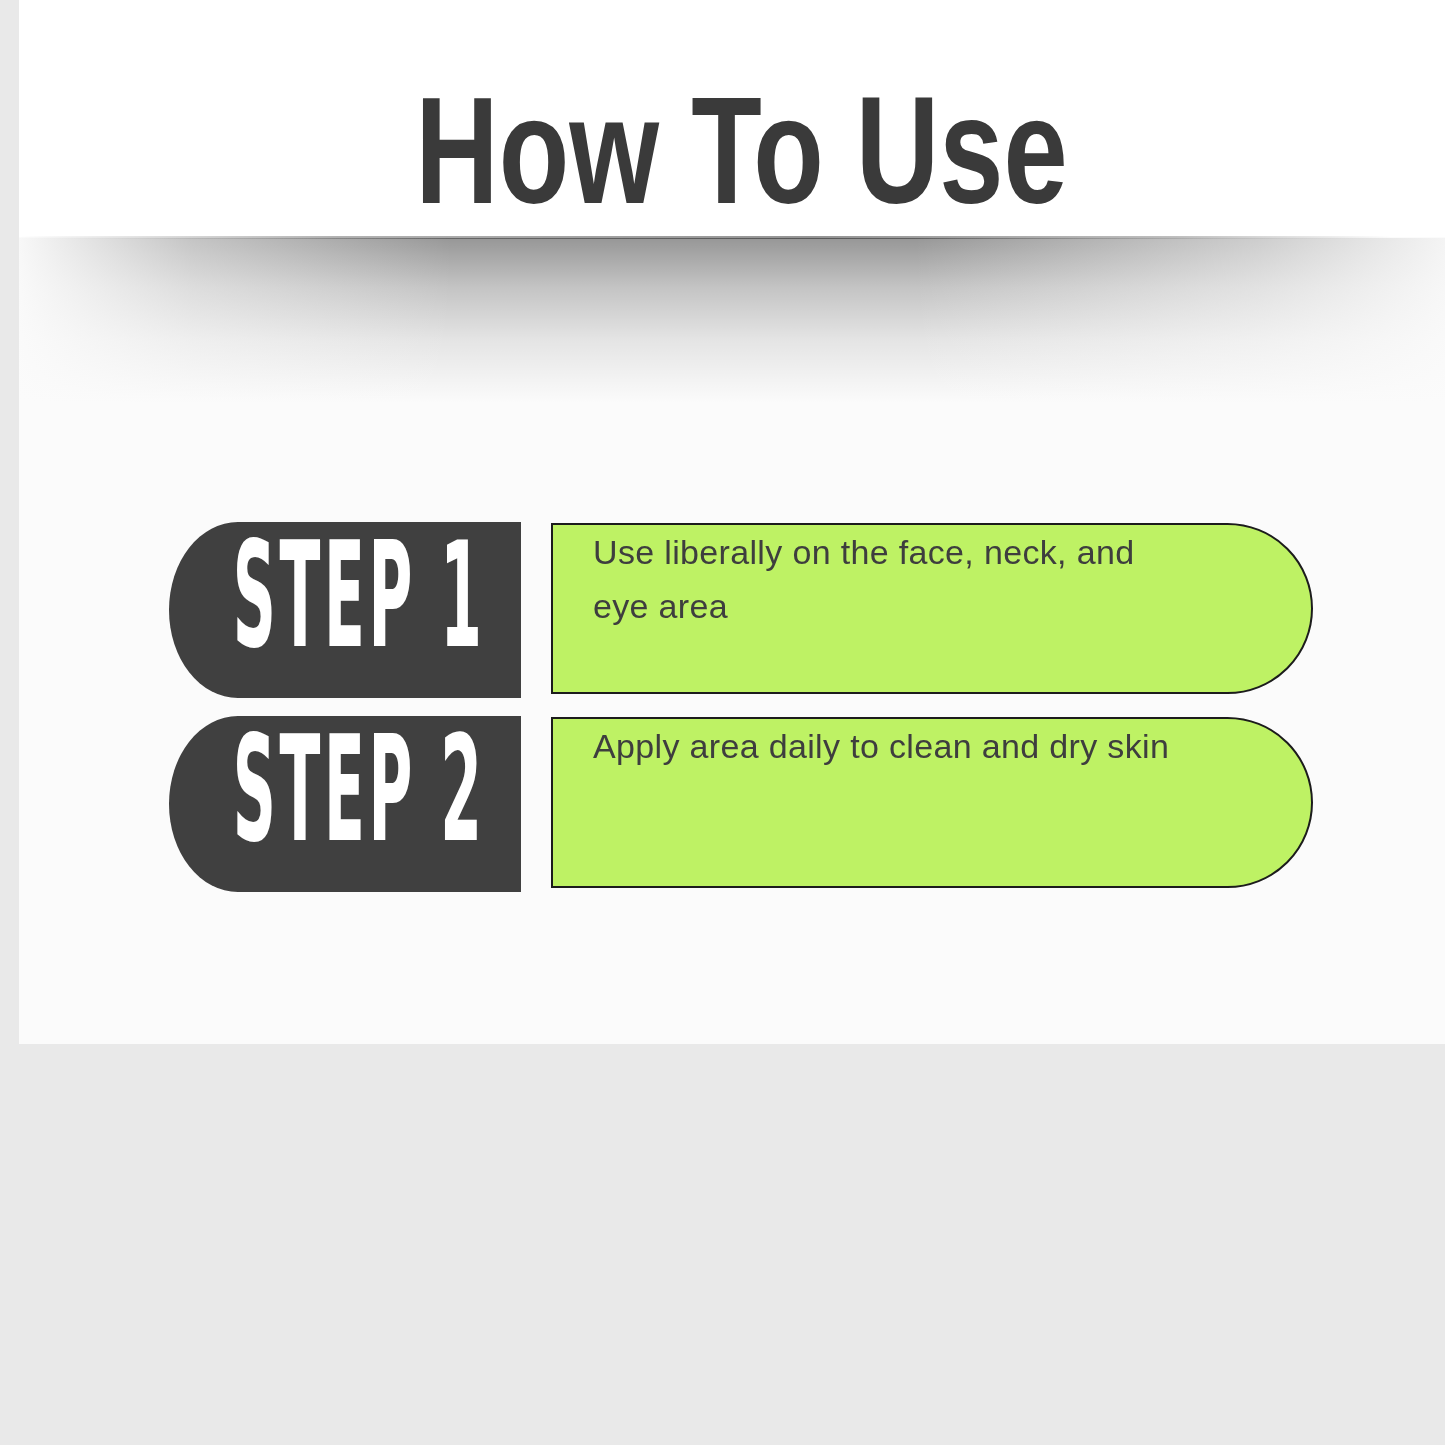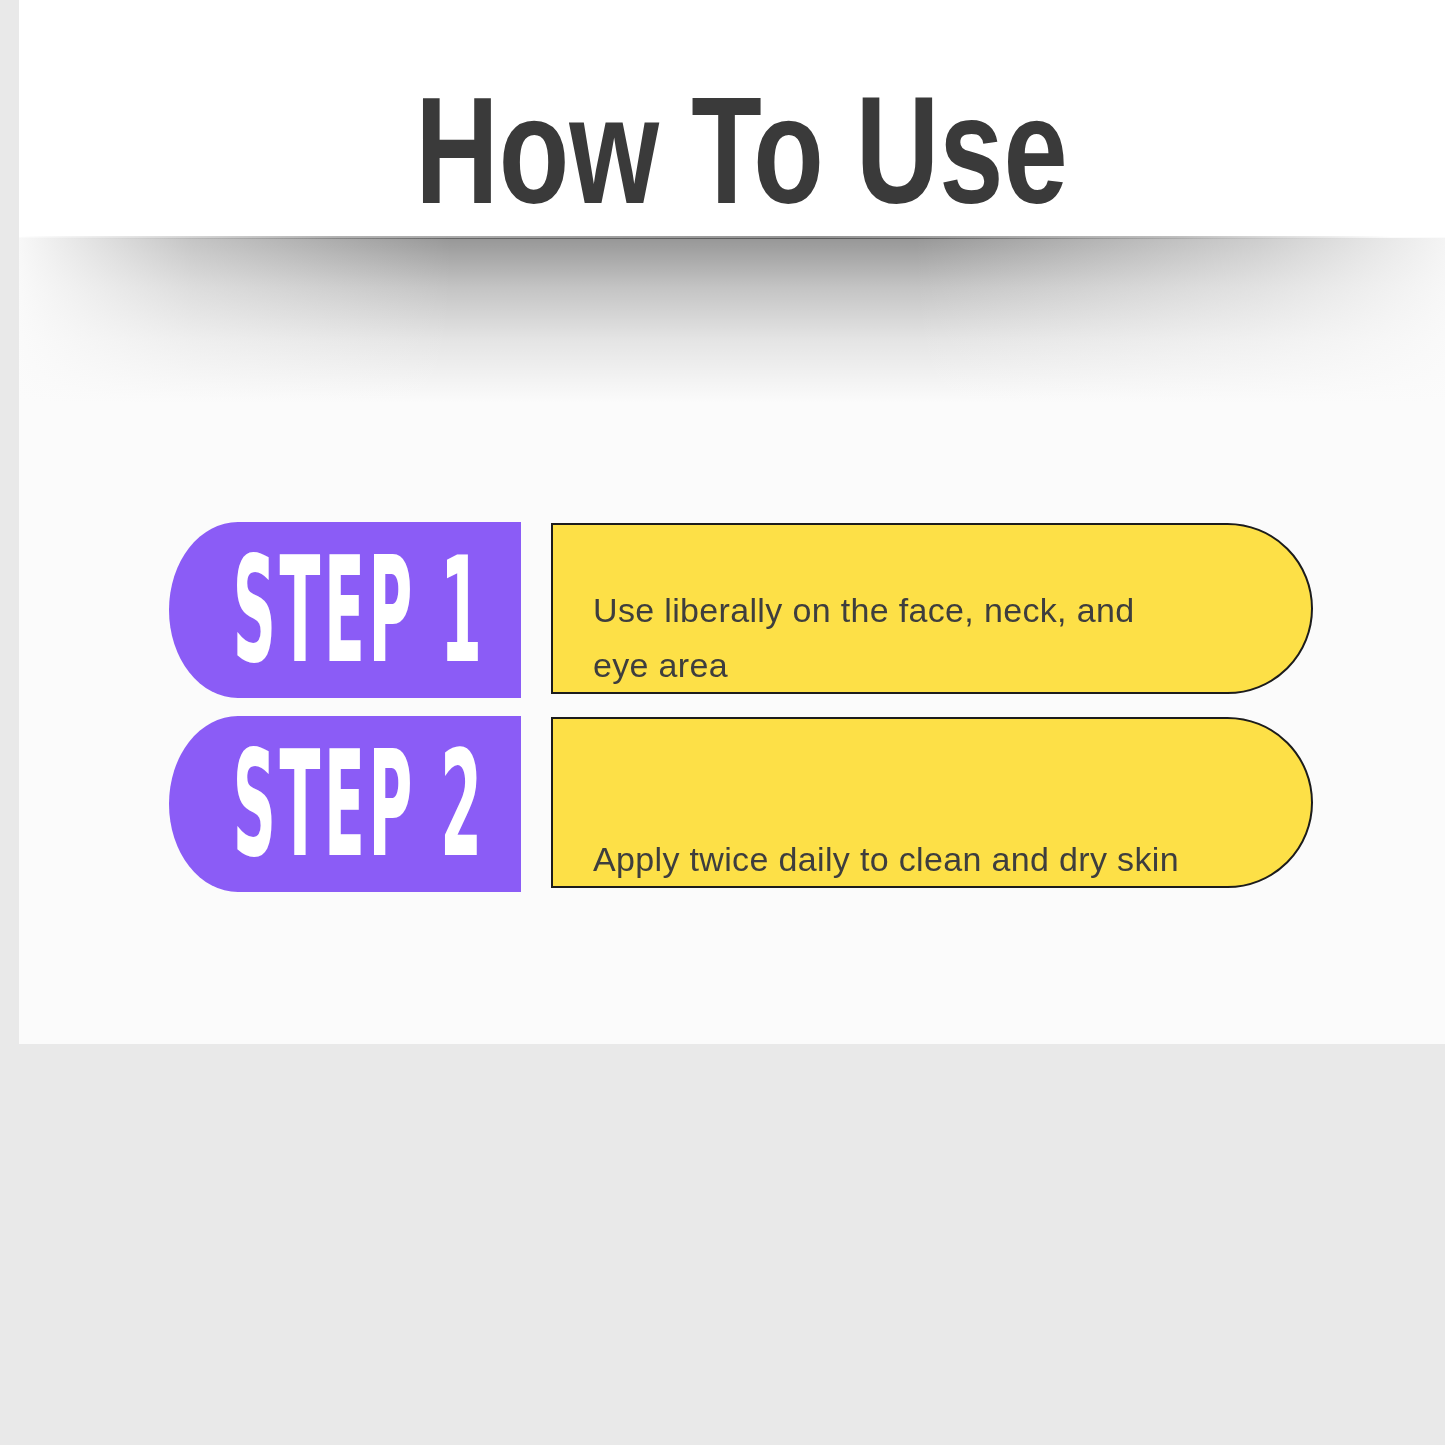--- a/index.html
+++ b/index.html
@@ -84,24 +84,23 @@
   }
   .step-row.row-1 { top: 522px; }
   .step-row.row-2 { top: 716px; }
 
   .step-badge {
     position: absolute;
     left: 150px;
     top: 0;
     width: 352px;
     height: 176px;
-    background: #8b5cf6;
+    background: #404040;
     border-radius: 72px 0 0 72px / 92px 0 0 92px;
     display: flex;
-    align-items: center;
     justify-content: center;
   }
   .step-badge-text {
     position: relative;
     left: 14px;
     color: #ffffff;
     font-family: "DejaVu Sans", sans-serif;
     font-weight: bold;
     font-size: 146px;
     line-height: 1;
@@ -111,25 +110,25 @@
     transform-origin: 50% 50%;
   }
 
   .step-box {
     position: absolute;
     left: 532px;
     top: 1px;
     width: 762px;
     height: 171px;
     box-sizing: border-box;
-    background: #fde047;
+    background: #bef264;
     border: 2px solid #1c1c1c;
     border-radius: 0 115px 115px 0;
     display: flex;
-    align-items: flex-end;
+    align-items: flex-start;
     padding: 0 118px 0 40px;
   }
   .step-desc {
     margin: 0;
     font-size: 34px;
     line-height: 1.6;
     color: #3e3e3e;
     letter-spacing: 0.01em;
   }
 </style>
@@ -152,17 +151,17 @@
     <div class="step-box">
       <p class="step-desc">Use liberally on the face, neck, and eye area</p>
     </div>
   </div>
 
   <div class="step-row row-2">
     <div class="step-badge">
       <span class="step-badge-text">STEP 2</span>
     </div>
     <div class="step-box">
-      <p class="step-desc">Apply twice daily to clean and dry skin</p>
+      <p class="step-desc">Apply area daily to clean and dry skin</p>
     </div>
   </div>
 
 </div>
 
 </body></html>

